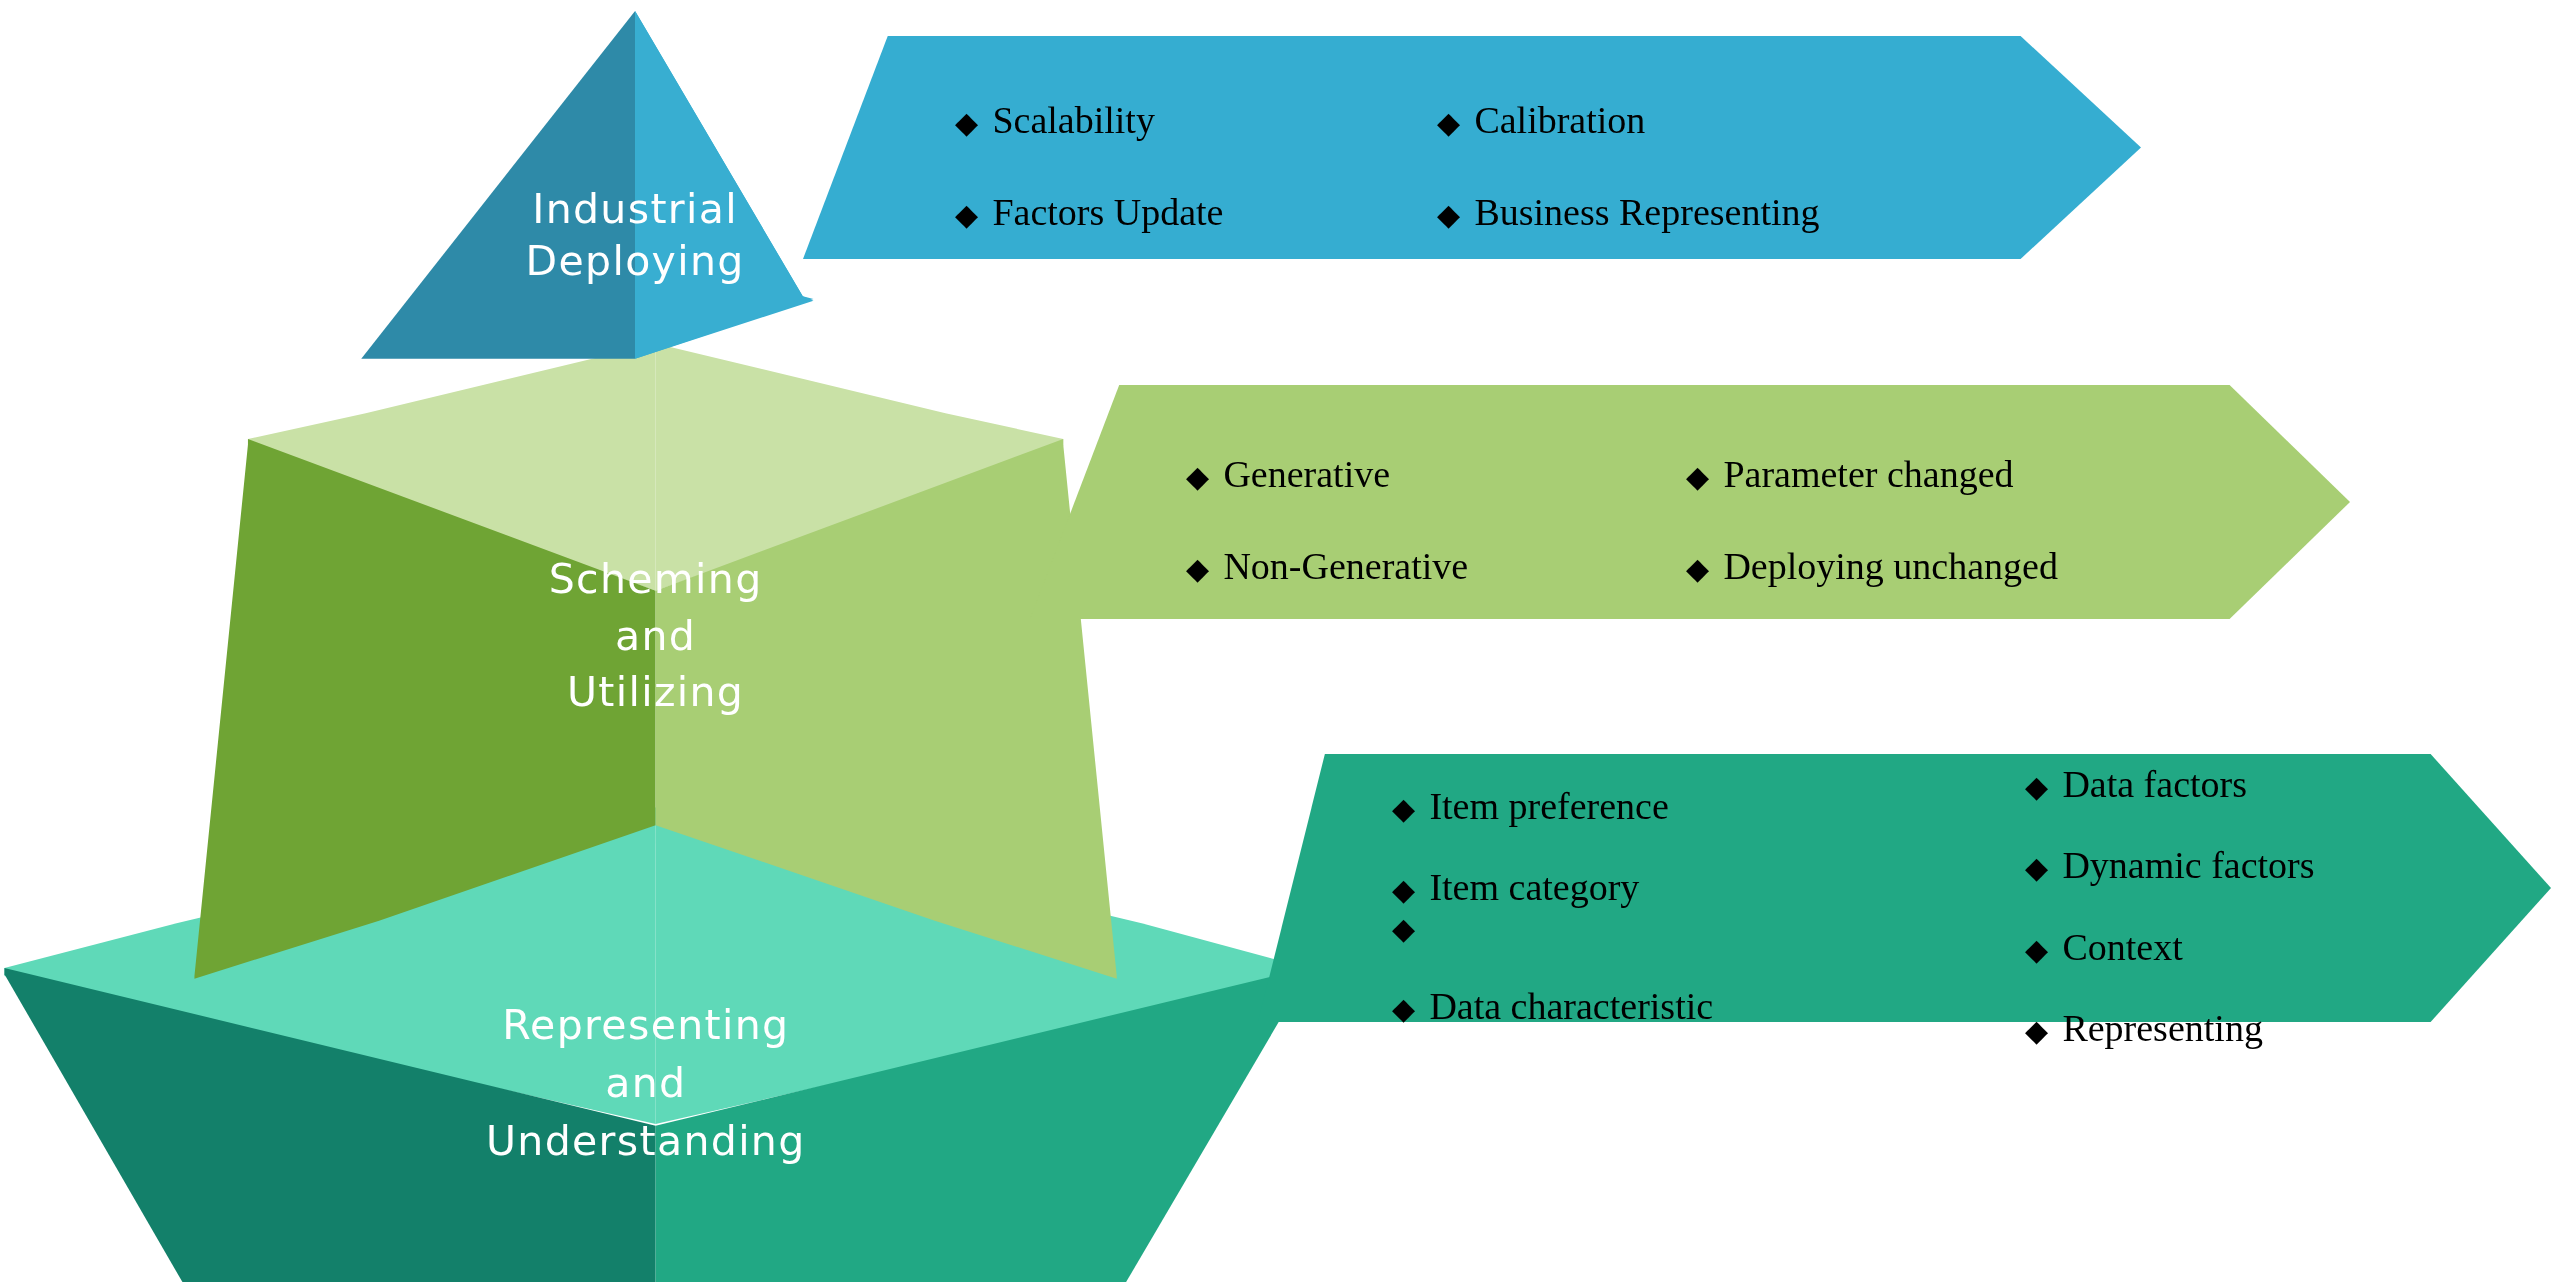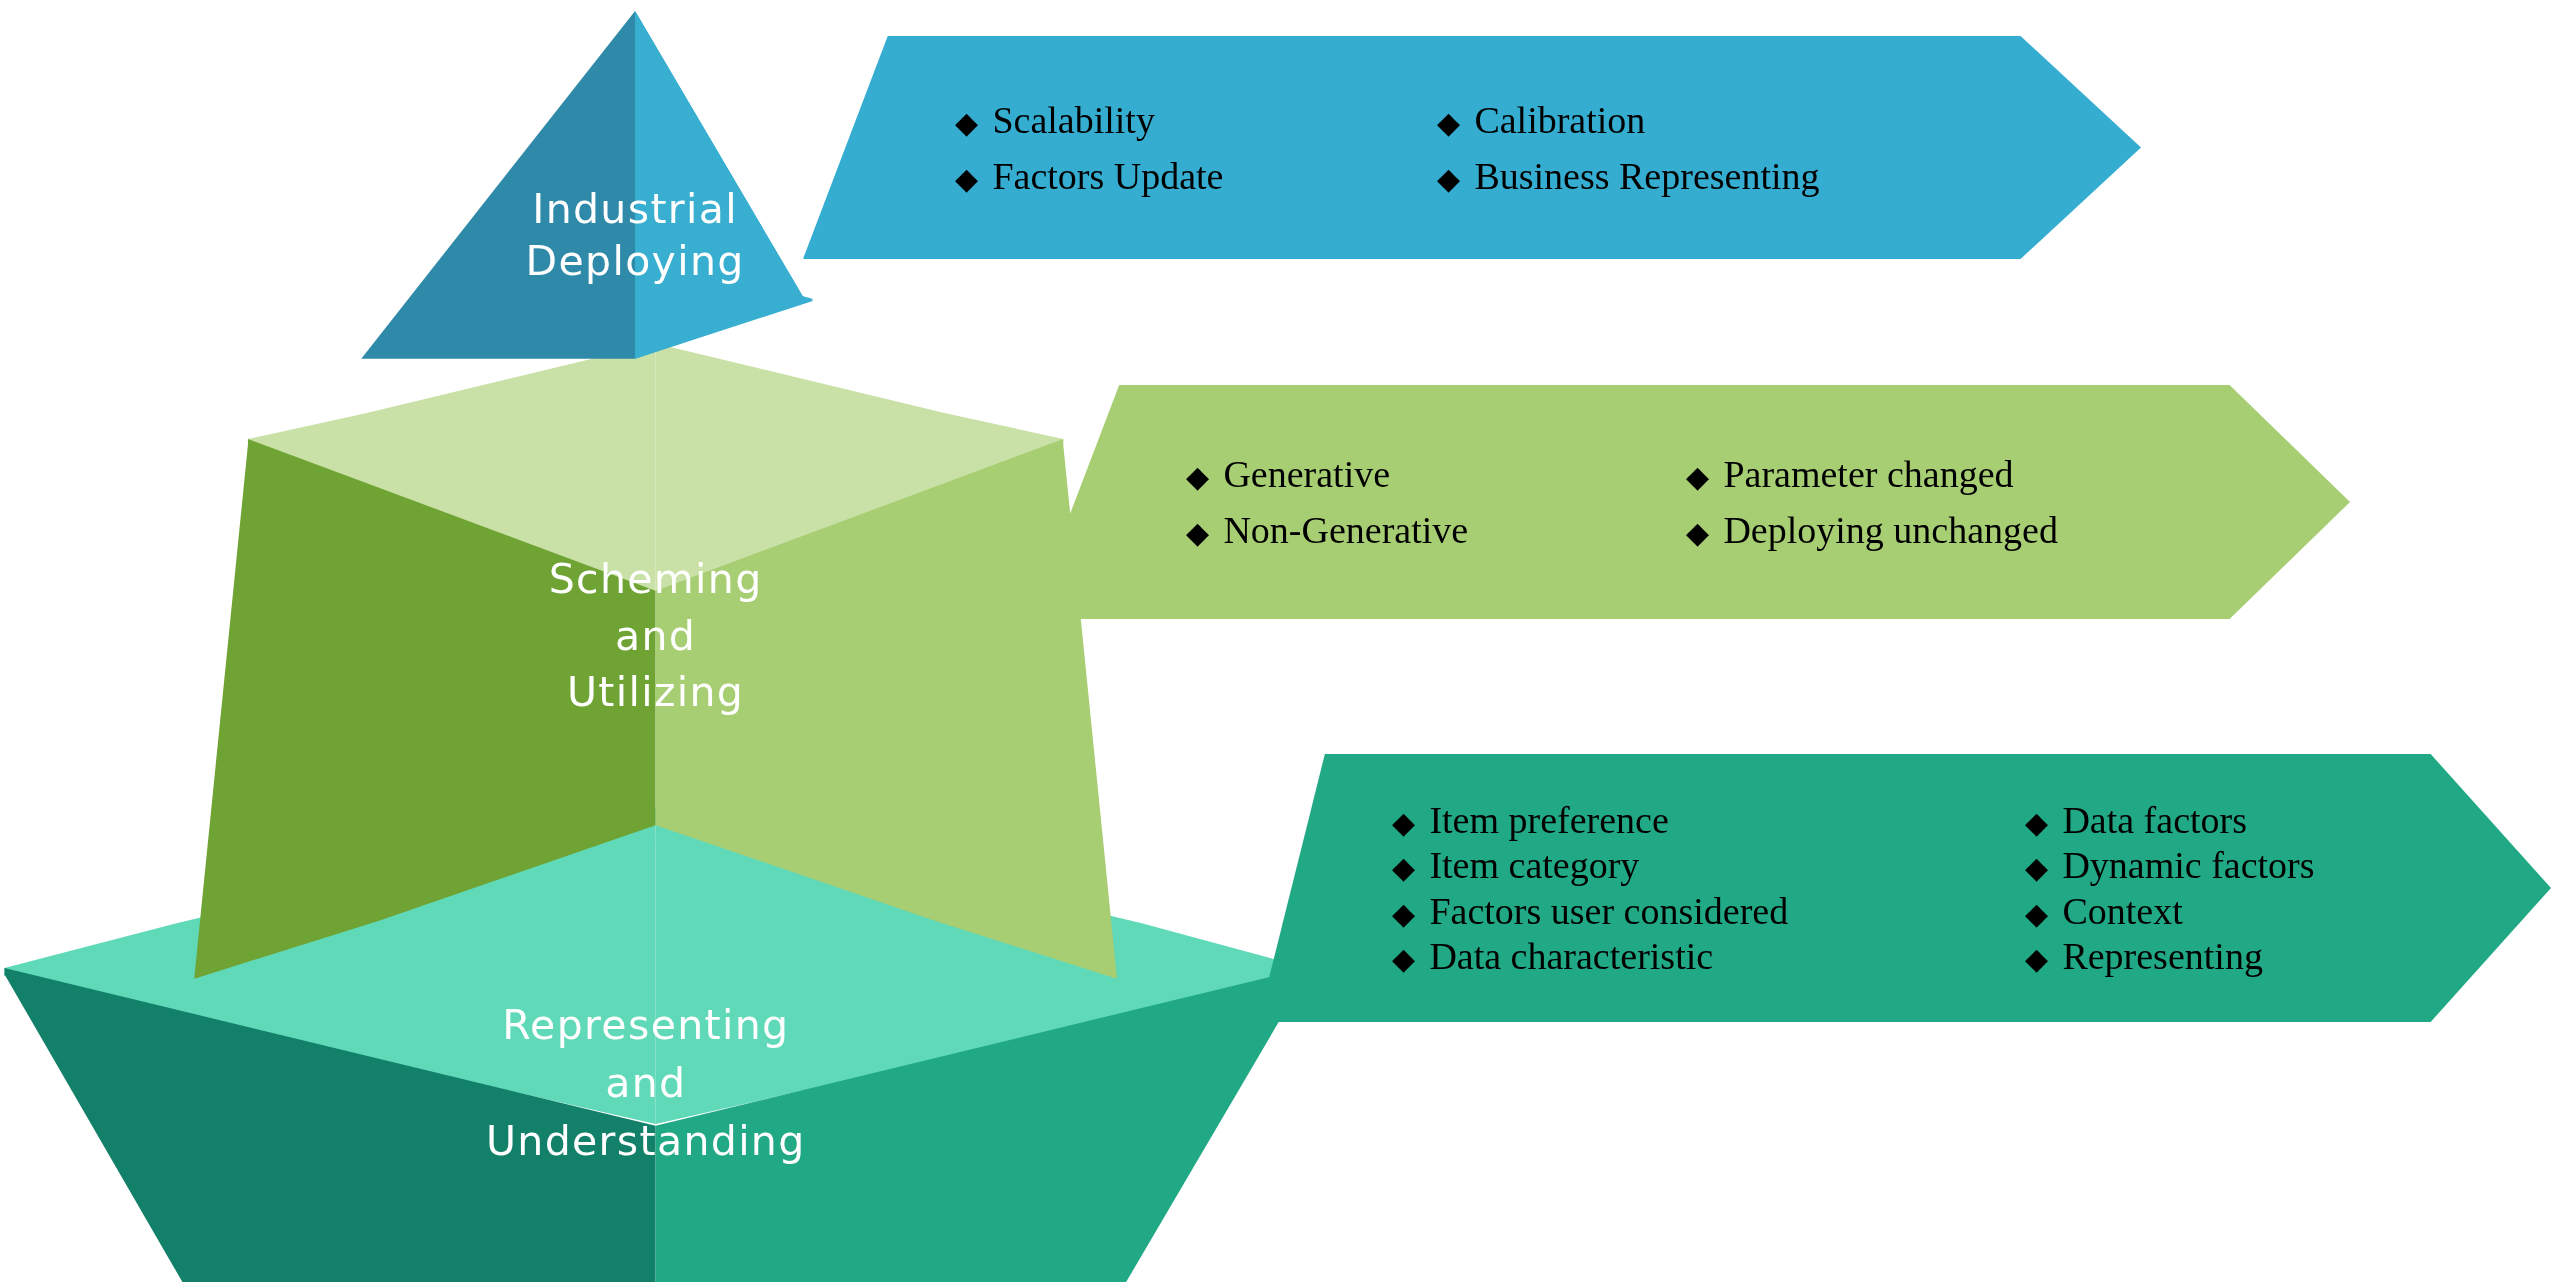--- a/index.html
+++ b/index.html
@@ -69,20 +69,21 @@
     font-size: 30px;
     line-height: 1;
     color: #000000;
     margin-right: 14.3px;
   }
   .bullet-text {
     font-family: "Liberation Serif", serif;
     font-size: 38px;
     color: #000000;
     line-height: 1.0;
+    margin-top: 36px;
   }
 
   
   #banner-deploy .bullet-row { margin: 9px 0; }
   #banner-deploy .col-a { width: 482px; }
 
   
   #banner-scheme .bullet-row { margin: 9px 0; }
   #banner-scheme .col-a { width: 500px; }
 
@@ -209,21 +210,20 @@
         <div class="bullet-row">
           <span class="bullet-mark">◆</span>
           <span class="bullet-text">Item preference</span>
         </div>
         <div class="bullet-row">
           <span class="bullet-mark">◆</span>
           <span class="bullet-text">Item category</span>
         </div>
         <div class="bullet-row">
           <span class="bullet-mark">◆</span>
-          <span class="bullet-text">Factors user considered</span>
         </div>
         <div class="bullet-row">
           <span class="bullet-mark">◆</span>
           <span class="bullet-text">Data characteristic</span>
         </div>
       </div>
       <div class="bullet-col col-b">
         <div class="bullet-row">
           <span class="bullet-mark">◆</span>
           <span class="bullet-text">Data factors</span>

